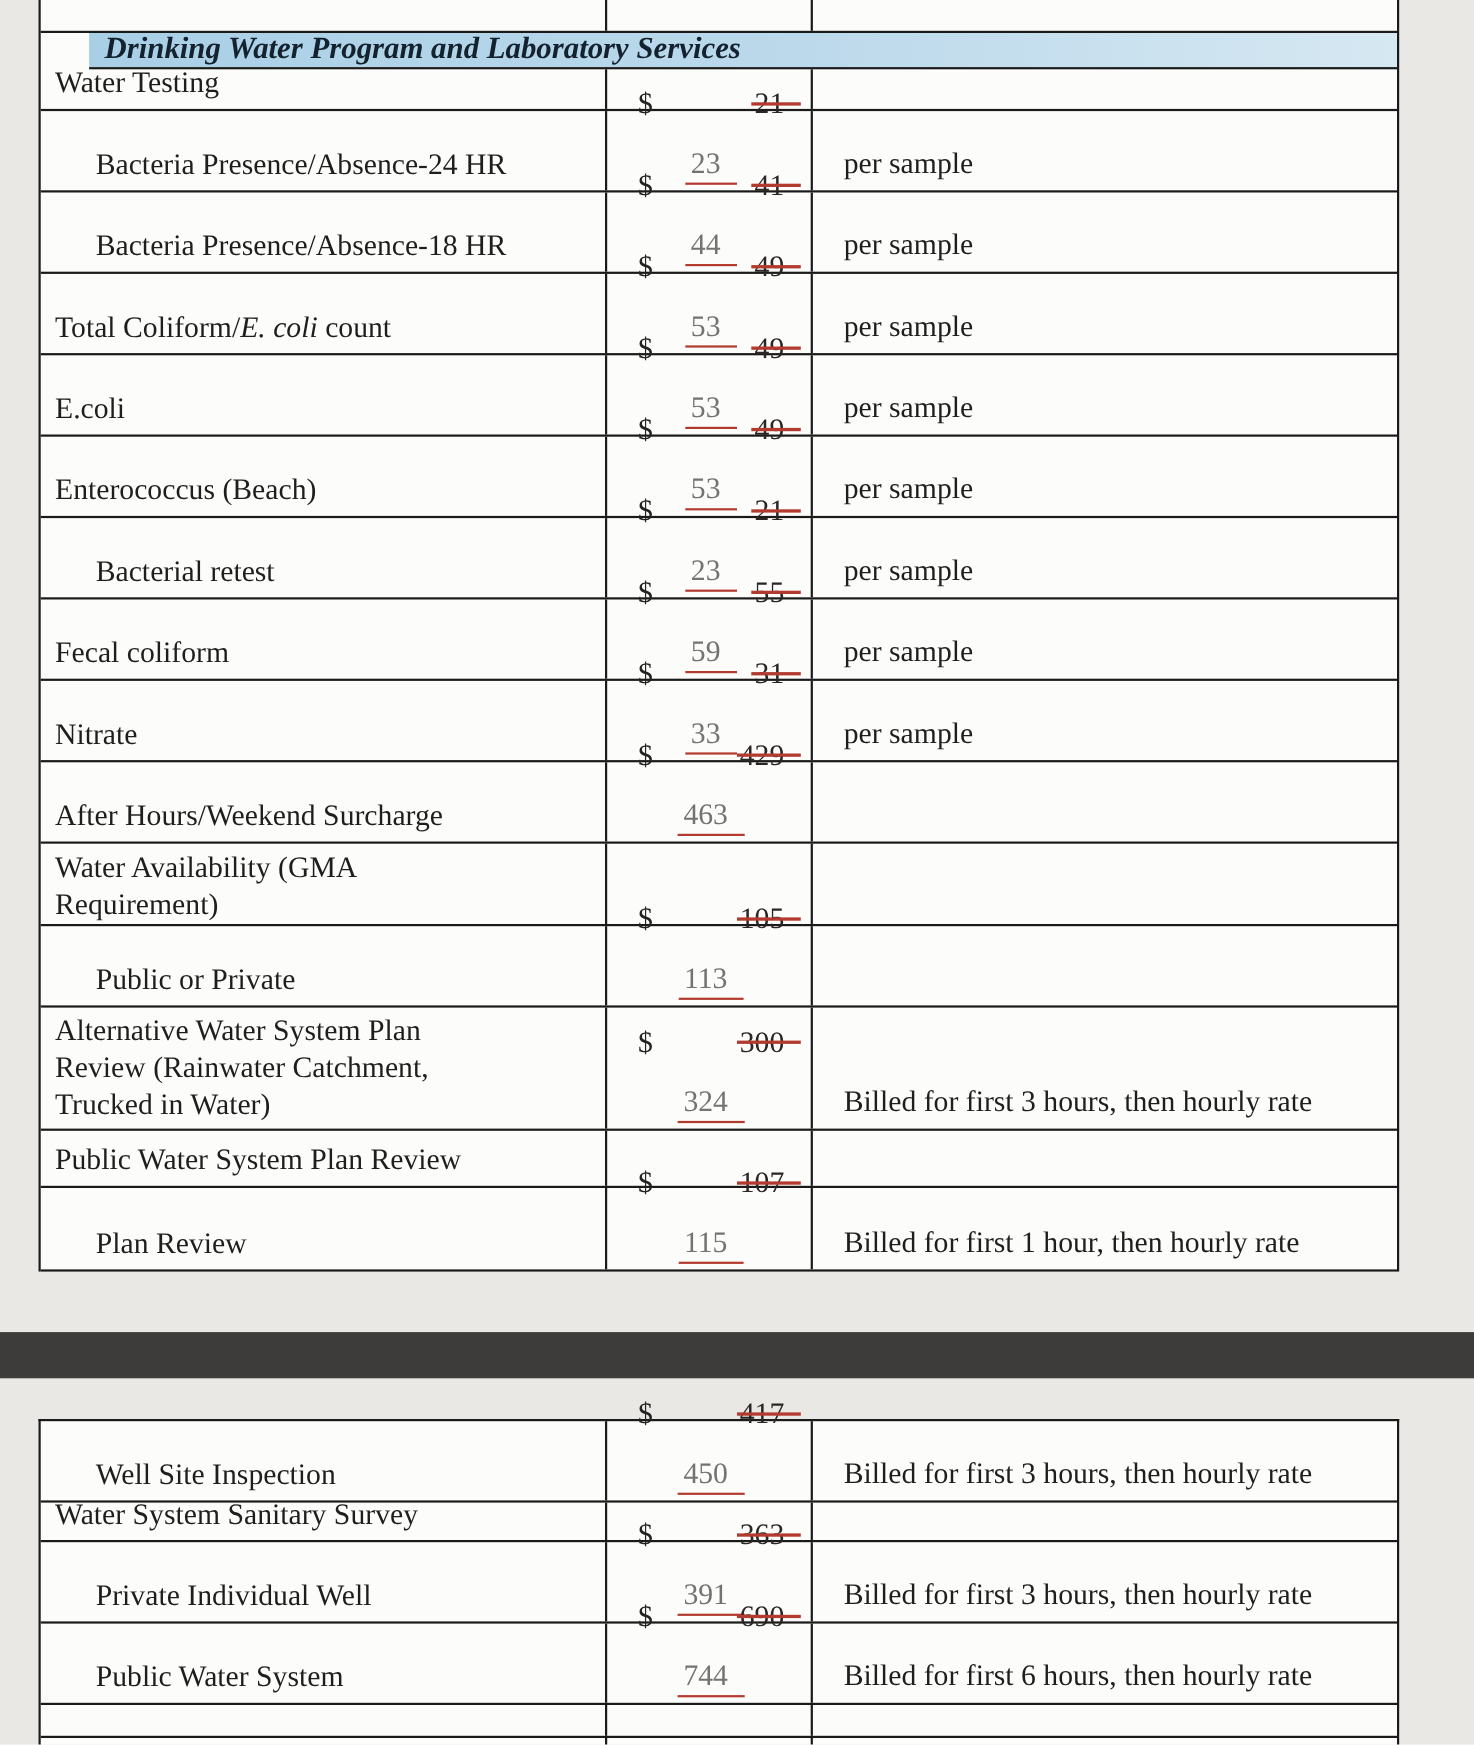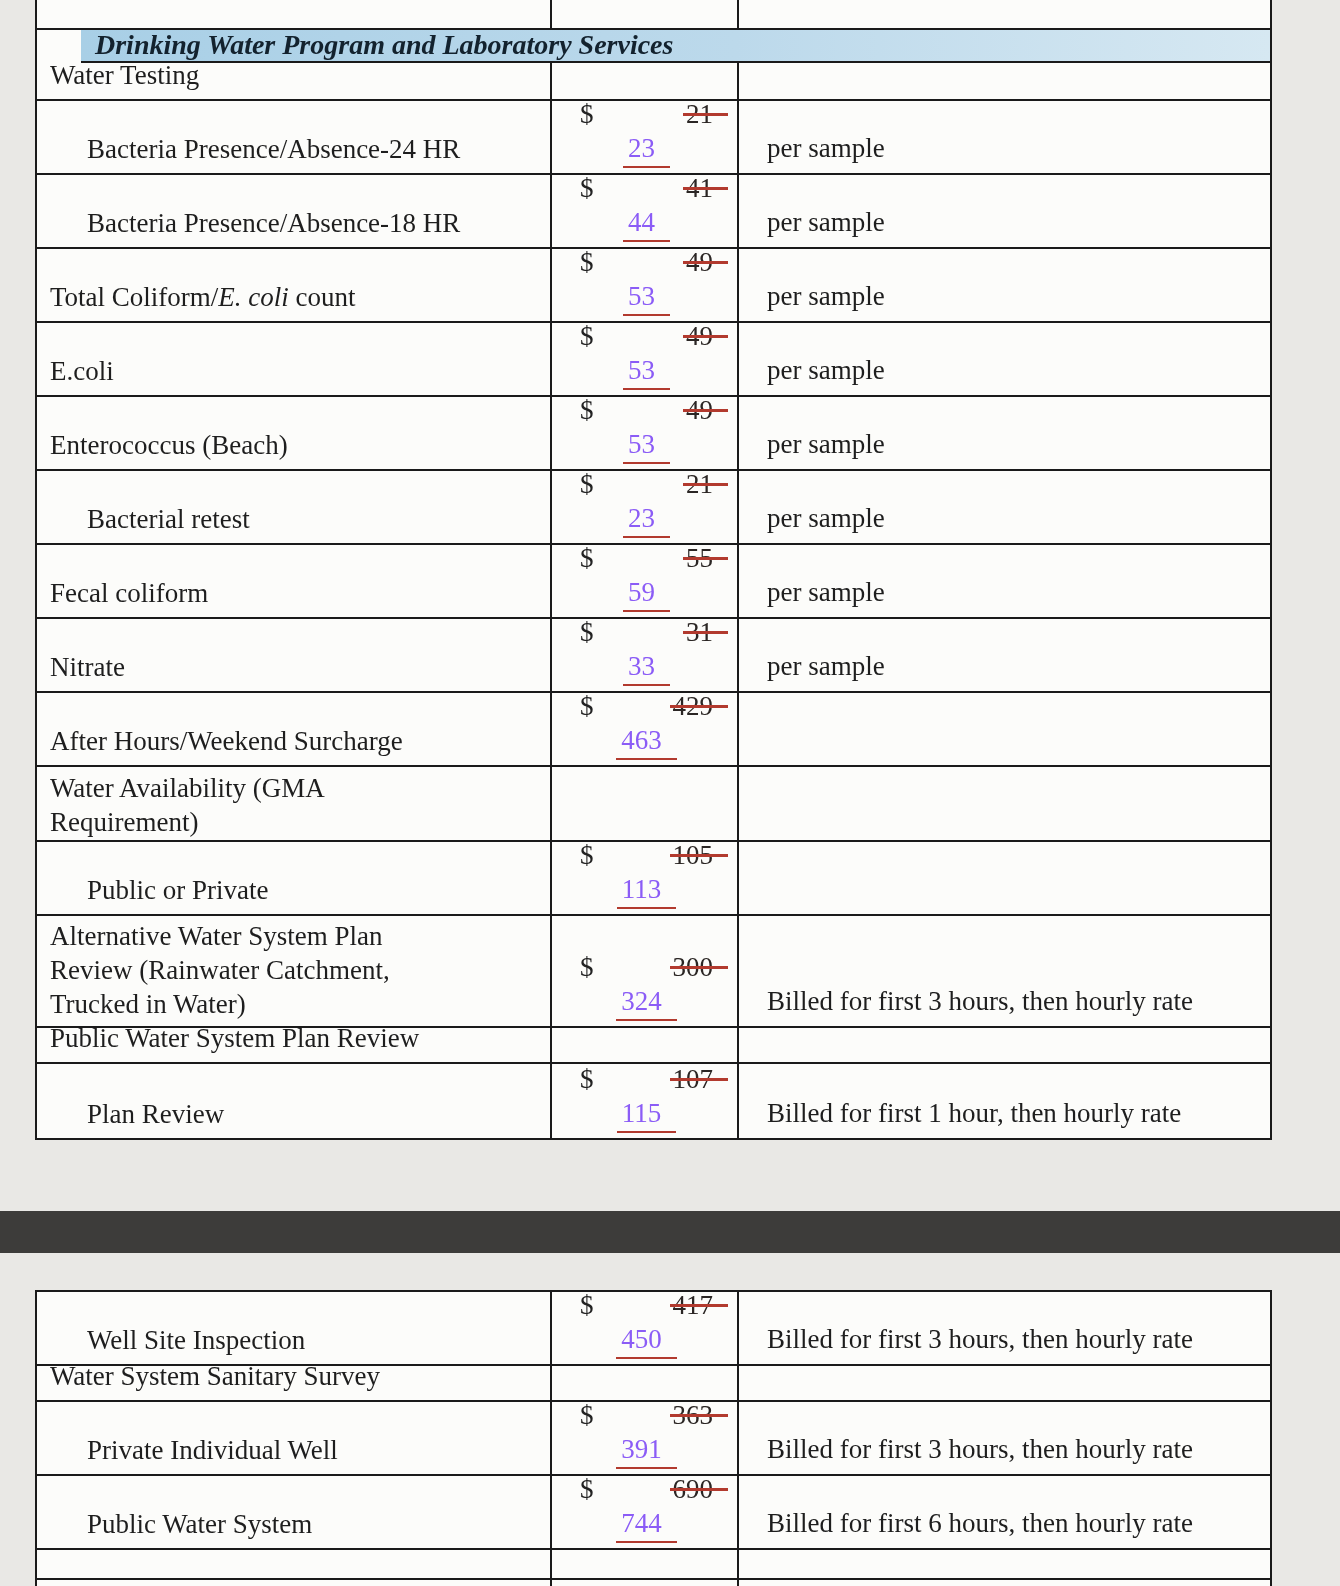--- a/index.html
+++ b/index.html
@@ -59,23 +59,24 @@
   .price-top { display: flex; justify-content: space-between; width: 100%; }
   .dollar { color: #232323; }
   .old { position: relative; color: #2b2624; }
   .old::after {
     content: ""; position: absolute;
     left: -3px; right: -15px; top: 48%; height: 3px;
     background: #b23a2e;
   }
   .new {
     align-self: center;
-    color: #8b5cf6;
+    color: #737373;
     border-bottom: 2.5px solid #b23a2e;
     padding: 0 15px 1px 5px;
+    margin-top: 20px;
   }
   .it { font-style: italic; }
   .w360 { max-width: 380px; }
   .band {
     position: absolute; left: 0; width: 1340px; height: 42px;
     background: #3d3c3a;
   }
 </style>
 </head>
 <body>
@@ -275,21 +276,21 @@
         <span class="dollar">$</span>
         <span class="old">300</span>
       </div>
       <span class="new">324</span>
     </div>
     <div class="cell c3">
       <span>Billed for first 3 hours, then hourly rate</span>
     </div>
   </div>
 
-  <div class="row" style="height:36px">
+  <div class="row" style="height:52px">
     <div class="cell c1">
       <span>Public Water System Plan Review</span>
     </div>
     <div class="cell c2"></div>
     <div class="cell c3"></div>
   </div>
 
   <div class="row" style="height:76px">
     <div class="cell c1 ind">
       <span>Plan Review</span>

